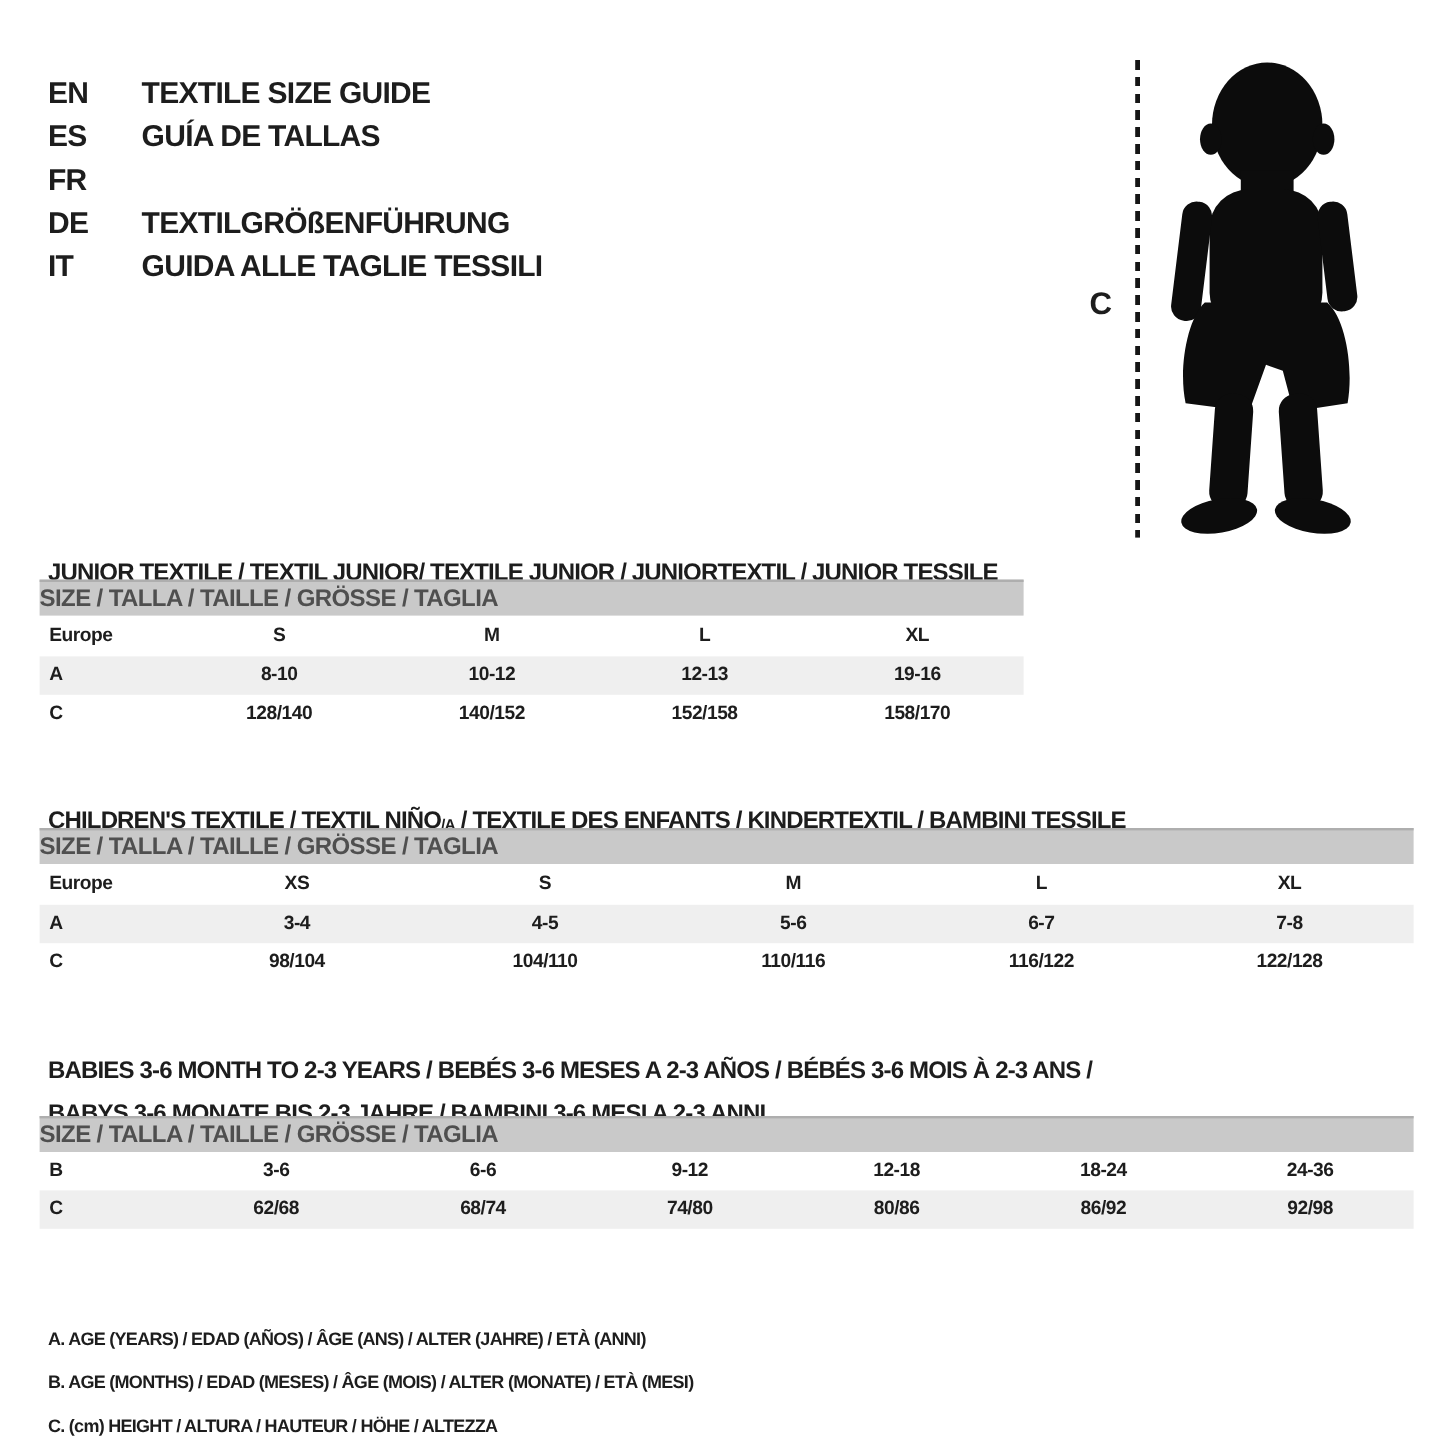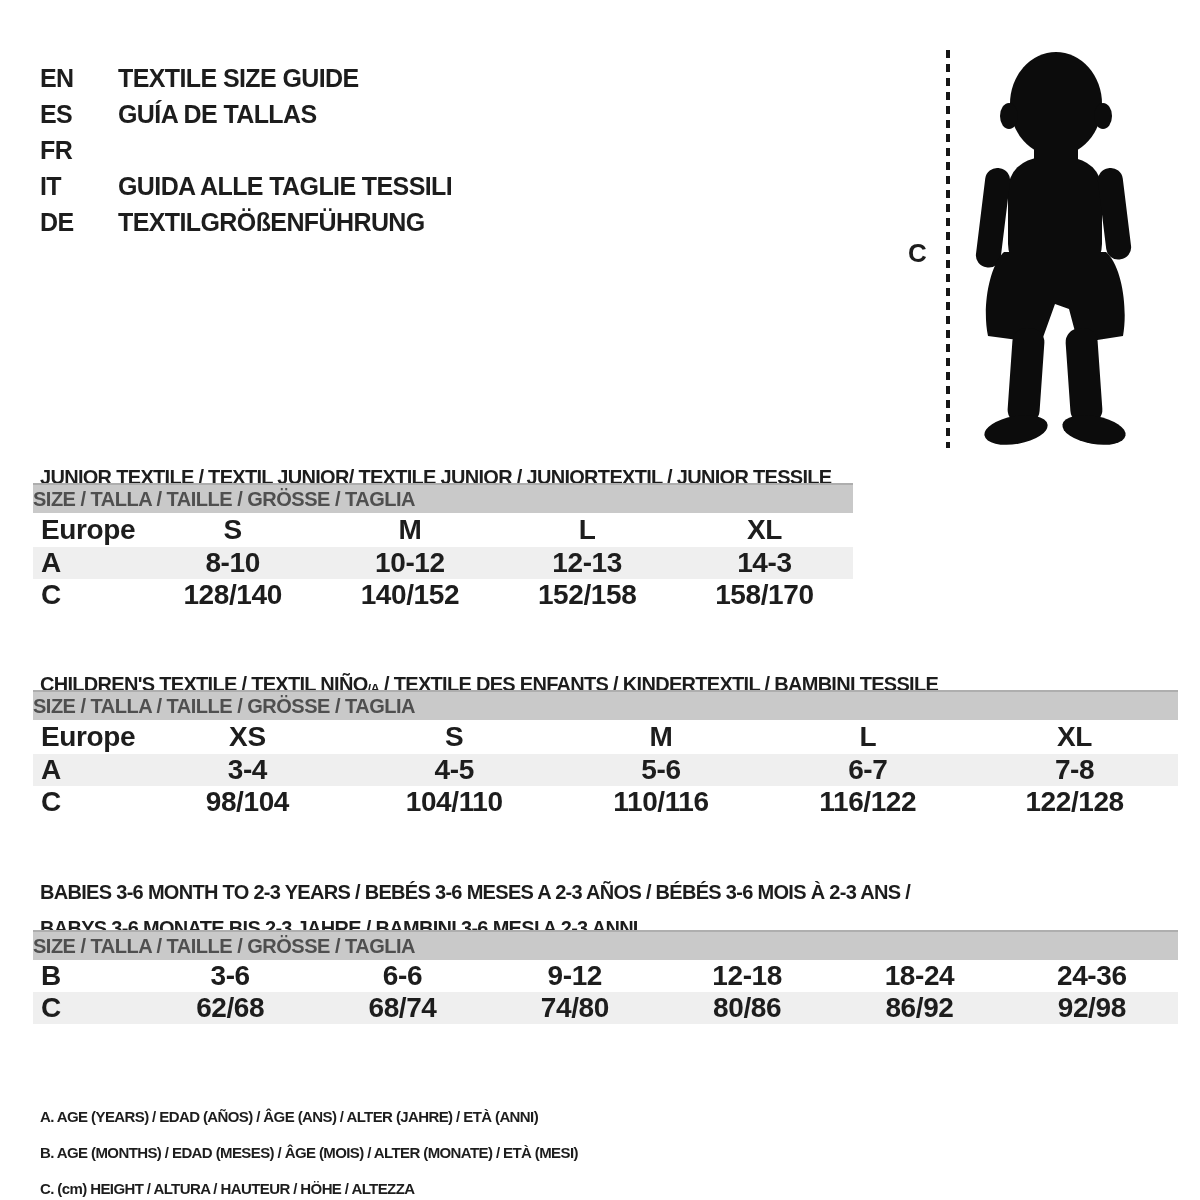--- a/index.html
+++ b/index.html
@@ -24,21 +24,21 @@
   .heading{font-size:20px;font-weight:700;letter-spacing:-0.7px;white-space:nowrap;}
   .sub{font-size:13px;vertical-align:-2px;font-weight:700;}
 
   
   .size-table{position:absolute;left:33px;}
   .t-narrow{width:820px;}
   .t-wide{width:1145px;}
   .bar{height:30px;background:#c9c9c9;border-top:2px solid #aeaeae;box-sizing:border-box;
     color:#4f4f4f;display:flex;align-items:center;padding-left:0;
     font-size:20px;font-weight:700;letter-spacing:-0.5px;}
-  .trow{display:flex;align-items:center;font-size:28px;font-weight:700;letter-spacing:-0.4px;}
+  .trow{display:flex;align-items:center;font-size:16px;font-weight:700;letter-spacing:-0.4px;}
   .trow.h{height:34px;}
   .trow.d{height:32px;}
   .trow .c0{flex:0 0 111px;width:111px;padding-left:8px;box-sizing:border-box;}
   .trow .c{flex:1;text-align:center;}
   .alt{background:#efefef;}
 
   
   .legend{left:40px;top:1066px;}
   .legend-line{height:36px;display:flex;align-items:center;font-size:15px;font-weight:700;letter-spacing:-0.6px;white-space:nowrap;}
 </style>
@@ -51,26 +51,26 @@
     <span>TEXTILE SIZE GUIDE</span>
   </div>
   <div class="lang-row">
     <span class="lang-code">ES</span>
     <span>GUÍA DE TALLAS</span>
   </div>
   <div class="lang-row">
     <span class="lang-code">FR</span>
   </div>
   <div class="lang-row">
+    <span class="lang-code">DE</span>
+    <span>TEXTILGRÖßENFÜHRUNG</span>
+  </div>
+  <div class="lang-row">
     <span class="lang-code">IT</span>
     <span>GUIDA ALLE TAGLIE TESSILI</span>
-  </div>
-  <div class="lang-row">
-    <span class="lang-code">DE</span>
-    <span>TEXTILGRÖßENFÜHRUNG</span>
   </div>
 </div>
 
 <div class="abs measure-line"></div>
 <div class="abs measure-label">C</div>
 <div class="abs baby">
   <svg width="172" height="404" viewBox="0 0 172 404" xmlns="http://www.w3.org/2000/svg">
     <g fill="#0c0c0c">
       <ellipse cx="88" cy="58" rx="46" ry="52"></ellipse>
       <ellipse cx="41" cy="70" rx="9" ry="13"></ellipse>
@@ -96,21 +96,21 @@
     <div class="c">S</div>
     <div class="c">M</div>
     <div class="c">L</div>
     <div class="c">XL</div>
   </div>
   <div class="trow d alt">
     <div class="c0">A</div>
     <div class="c">8-10</div>
     <div class="c">10-12</div>
     <div class="c">12-13</div>
-    <div class="c">14-3</div>
+    <div class="c">19-16</div>
   </div>
   <div class="trow d">
     <div class="c0">C</div>
     <div class="c">128/140</div>
     <div class="c">140/152</div>
     <div class="c">152/158</div>
     <div class="c">158/170</div>
   </div>
 </div>
 

